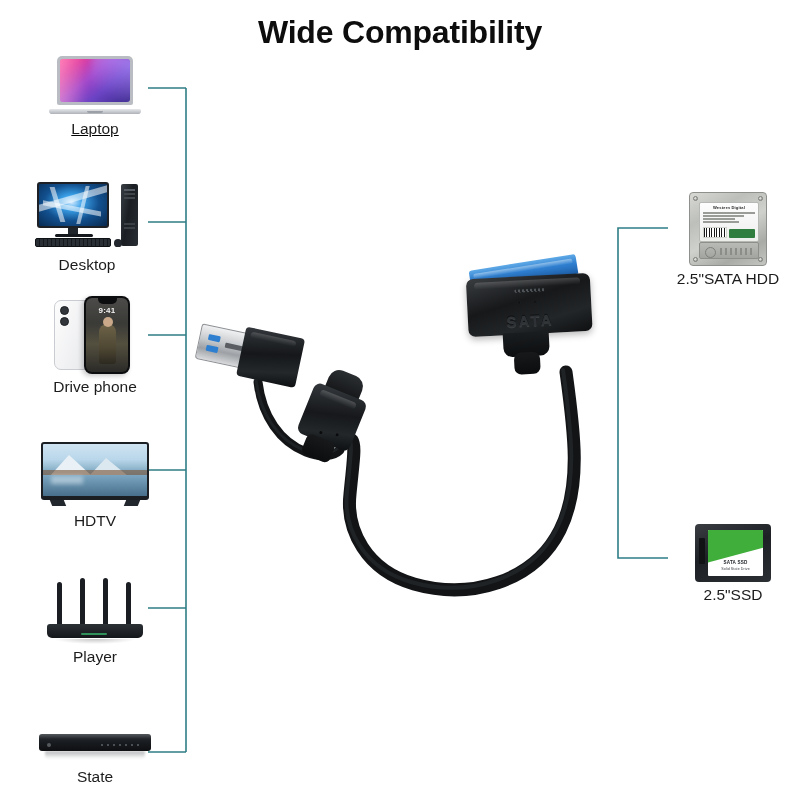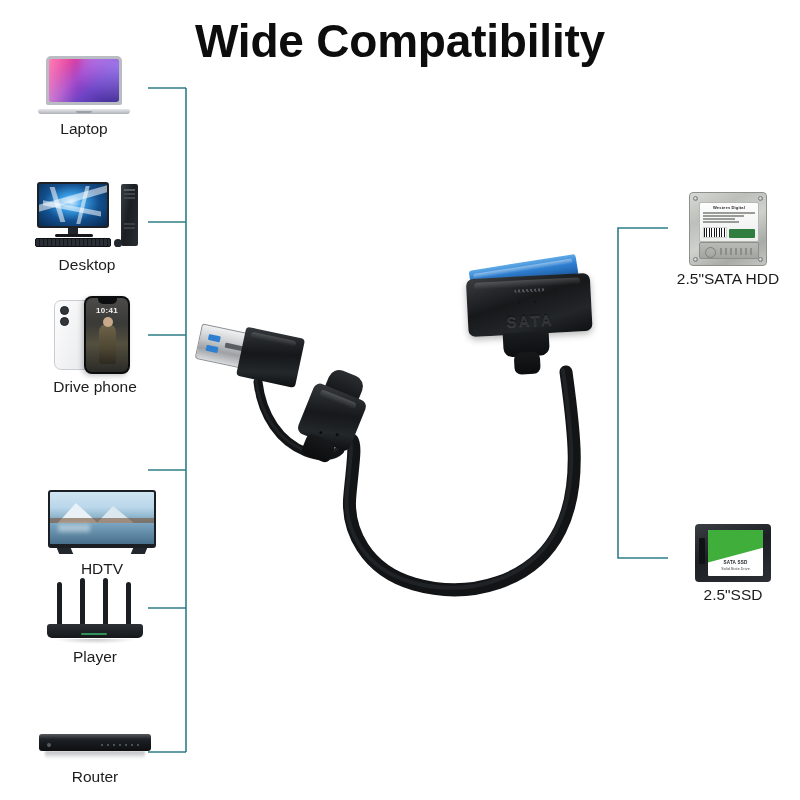--- a/index.html
+++ b/index.html
@@ -10,21 +10,21 @@
     font-family:"Liberation Sans","DejaVu Sans",sans-serif;
     overflow:hidden;
     position:relative;
   }
   #stage{position:relative;width:800px;height:800px;}
 
   
   .title{
     position:absolute;left:0;top:14px;width:800px;
     text-align:center;
-    font-size:46px;font-weight:bold;color:#0d0d0d;
+    font-size:32px;font-weight:bold;color:#0d0d0d;
     letter-spacing:-0.2px;
   }
 
   
   .node{position:absolute;}
   .node .art{position:relative;margin:0 auto;}
   .node .cap{
     text-align:center;font-size:15.5px;color:#1c1c1c;
     margin-top:4px;white-space:nowrap;
   }
@@ -422,21 +422,21 @@
       <path d="M148,222 L186,222"></path>
       <path d="M148,335 L186,335"></path>
       <path d="M148,470 L186,470"></path>
       <path d="M148,608 L186,608"></path>
       <path d="M148,752 L186,752"></path>
 
       <path d="M668,228 L618,228 L618,558 L668,558"></path>
     </g>
   </svg>
 
-  <div class="node" style="left:19px;top:56px;width:130px;">
+  <div class="node" style="left:30px;top:56px;width:130px;text-decoration:underline;">
     <div class="art lap">
       <div class="lid">
           <div class="scr"></div>
         </div>
       <div class="base"></div>
         <div class="notch"></div>
     </div>
     <div class="cap">Laptop</div>
   </div>
 
@@ -461,29 +461,29 @@
 
   <div class="node" style="left:30px;top:296px;width:130px;">
     <div class="art cell">
       <div class="back">
           <div class="camA"></div>
           <div class="camB"></div>
         </div>
       <div class="front">
         <div class="fscr">
           <div class="notch2"></div>
-          <div class="time">10:41</div>
+          <div class="time">9:41</div>
           <div class="fig"></div>
         </div>
       </div>
     </div>
     <div class="cap">Drive phone</div>
   </div>
 
-  <div class="node" style="left:32px;top:442px;width:140px;margin-top:48px;">
+  <div class="node" style="left:25px;top:442px;width:140px;">
     <div class="art tv">
       <div class="frame">
           <div class="tscr">
         <div class="mtn"></div>
             <div class="mtn2"></div>
         <div class="land"></div>
             <div class="water"></div>
       </div>
         </div>
       <div class="legs"></div>
@@ -502,21 +502,21 @@
     </div>
     <div class="cap">Player</div>
   </div>
 
   <div class="node" style="left:25px;top:730px;width:140px;">
     <div class="art ply">
       <div class="box"></div>
         <div class="gloss"></div>
         <div class="refl"></div>
     </div>
-    <div class="cap">Router</div>
+    <div class="cap">State</div>
   </div>
 
   <div class="node" style="left:655px;top:192px;width:146px;">
     <div class="art hdd">
       <div class="shell">
         <i class="s1"></i>
           <i class="s2"></i>
           <i class="s3"></i>
           <i class="s4"></i>
         <div class="lbl">

